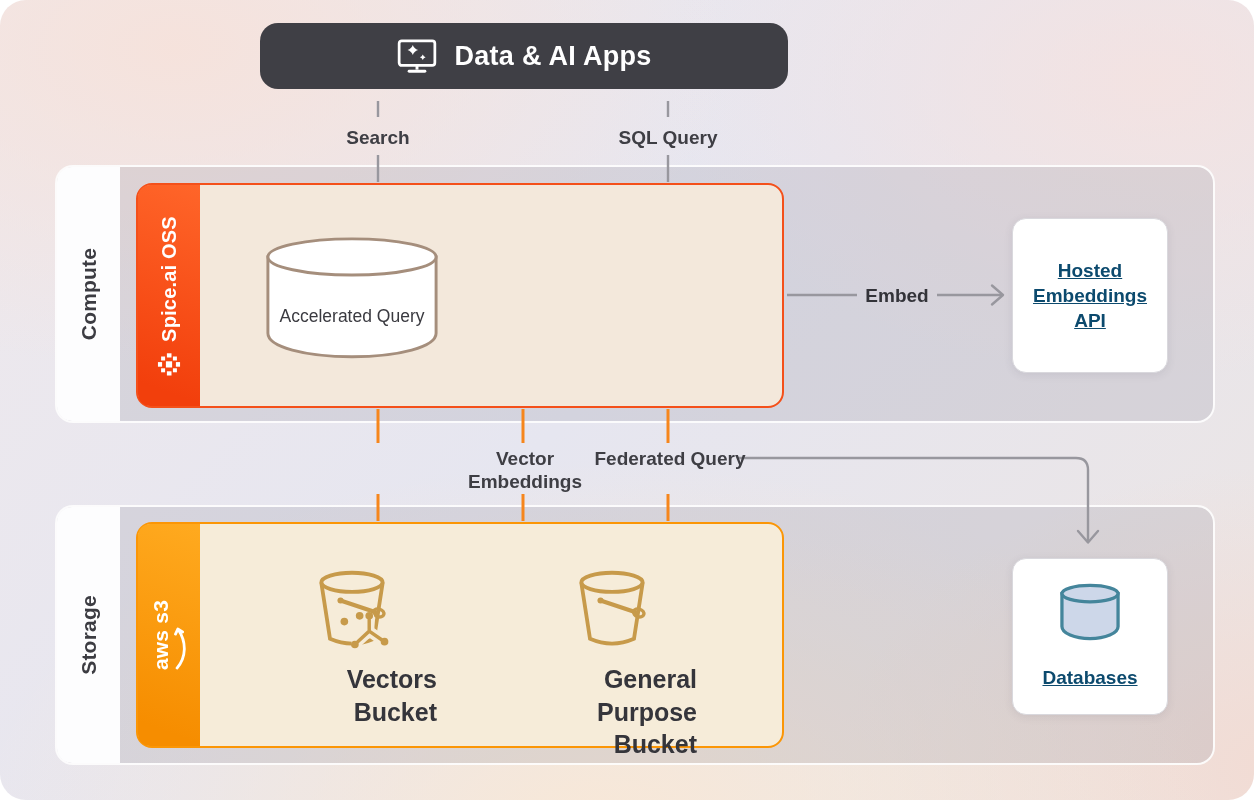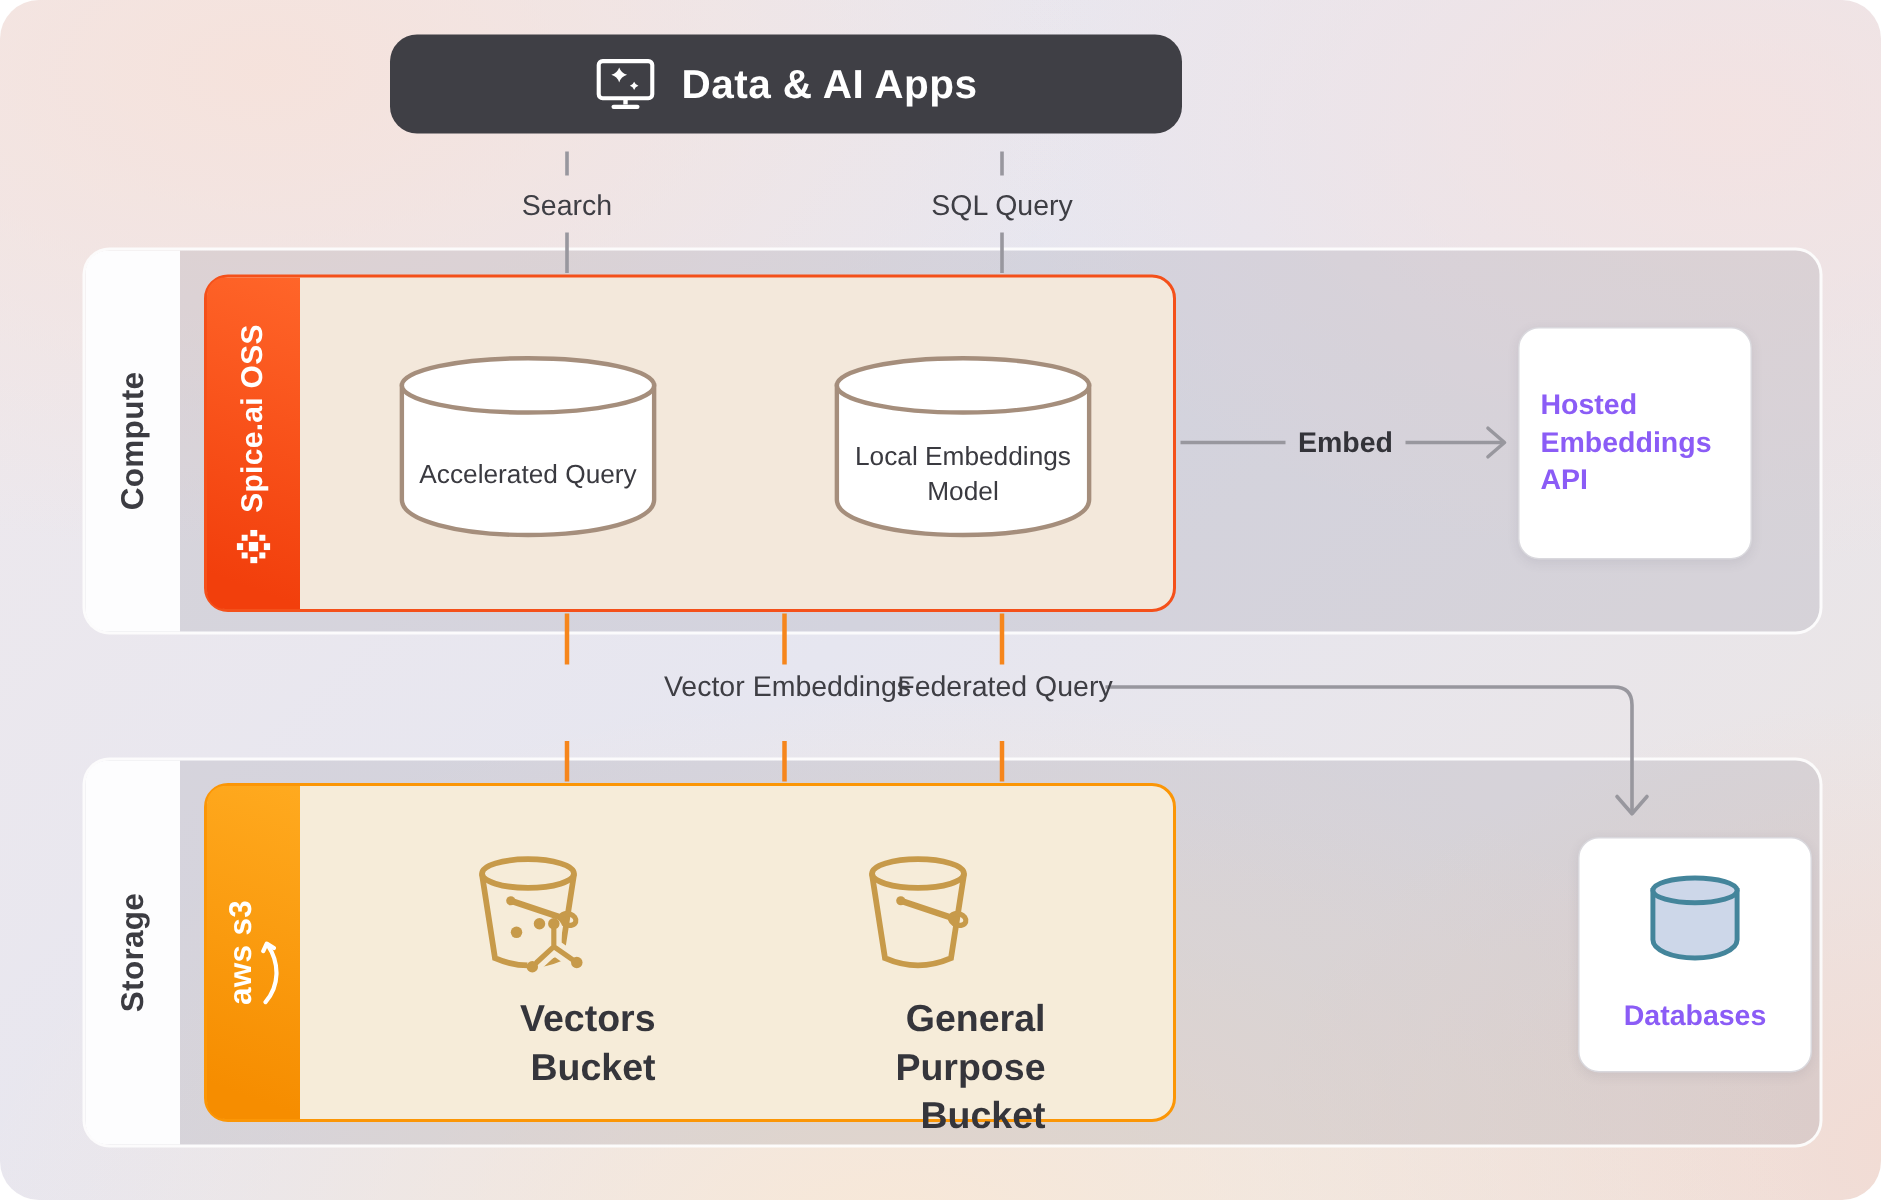--- a/index.html
+++ b/index.html
@@ -66,29 +66,29 @@
     display:flex; align-items:center; justify-content:center; text-align:center;
     font-size:17.5px; font-weight:500; color:#3a3a40; line-height:1.3;
   }
 
   
   .ext-box {
     position:absolute; width:156px; box-sizing:border-box;
     background:#fff; border:1.5px solid #d9d8dd; border-radius:14px;
     box-shadow:0 2px 8px rgba(70,70,85,0.10);
     display:flex; flex-direction:column; align-items:center; justify-content:center;
-    text-align:left; color:#8b5cf6; font-size:19px; font-weight:600; line-height:1.32;
+    text-align:center; color:#0c4a6e; font-size:19px; font-weight:600; line-height:1.32;text-decoration:underline;
   }
   .ext-box--hosted { left:1012px; top:218px; height:155px; padding:0 14px; }
-  .ext-box--db     { left:1052px; top:558px; height:157px; gap:23px; }
+  .ext-box--db     { left:1012px; top:558px; height:157px; gap:23px; }
 
   
   .flow-label {
     position:absolute; transform:translateX(-50%); text-align:center;
-    font-size:19px; font-weight:400; color:#3e3e44; line-height:1.22; white-space:nowrap;
+    font-size:19px; font-weight:700; color:#3e3e44; line-height:1.22; white-space:nowrap;
   }
   .flow-label--search { left:378px; top:126px; }
   .flow-label--sql    { left:668px; top:126px;text-align:right; }
   .flow-label--embed  { left:897px; top:284px; font-weight:600; color:#333339; }
   .flow-label--wrap   { white-space:normal; width:170px; }
   .flow-label--accmeta { left:380px; top:447px; }
   .flow-label--vecemb  { left:525px; top:447px; }
   .flow-label--fedq    { left:670px; top:447px; }
 
   
@@ -151,27 +151,20 @@
     </div>
 
     <div class="cylinder cylinder--acc" style="left:126px; top:49px;">
       <svg width="176" height="128" viewBox="0 0 180 130">
         <path d="M4 23 L4 101 C4 115 42 125 90 125 C138 125 176 115 176 101 L176 23 Z" fill="#ffffff" stroke="#a58e7c" stroke-width="3"></path>
         <ellipse cx="90" cy="23" rx="86" ry="18.5" fill="#ffffff" stroke="#a58e7c" stroke-width="3"></ellipse>
       </svg>
       <div class="cylinder__label">Accelerated Query</div>
     </div>
 
-    <div class="cylinder cylinder--local" style="left:416px; top:49px;">
-      <svg width="176" height="128" viewBox="0 0 180 130">
-        <path d="M4 23 L4 101 C4 115 42 125 90 125 C138 125 176 115 176 101 L176 23 Z" fill="#ffffff" stroke="#a58e7c" stroke-width="3"></path>
-        <ellipse cx="90" cy="23" rx="86" ry="18.5" fill="#ffffff" stroke="#a58e7c" stroke-width="3"></ellipse>
-      </svg>
-      <div class="cylinder__label">Local Embeddings Model</div>
-    </div>
   </div>
 
   <div class="platform-box platform-box--s3">
     <div class="strip strip--s3">
       <div class="strip__content">
         <div class="aws-logo">
           <span class="strip__text">aws s3</span>
           <span style="display:flex; margin-top:3px;">
             <svg width="44" height="14" viewBox="0 0 44 14" fill="none">
               <path d="M2 3 C 13 12.5, 28 12.5, 40 4.5" stroke="#ffffff" stroke-width="2.8" stroke-linecap="round"></path>

